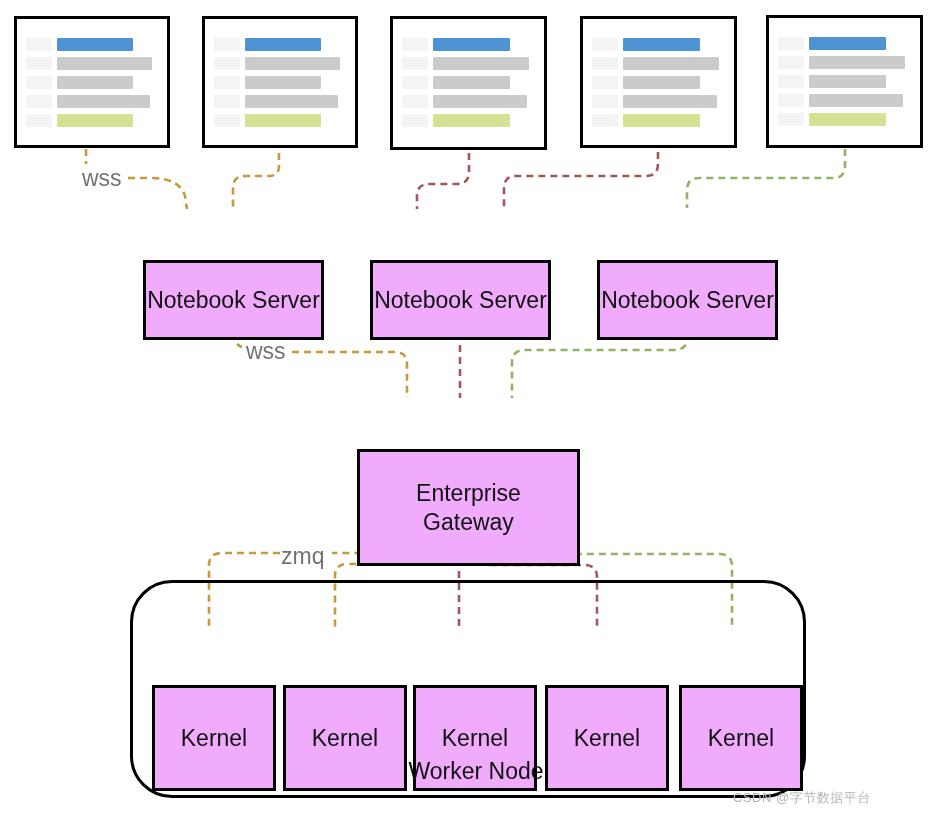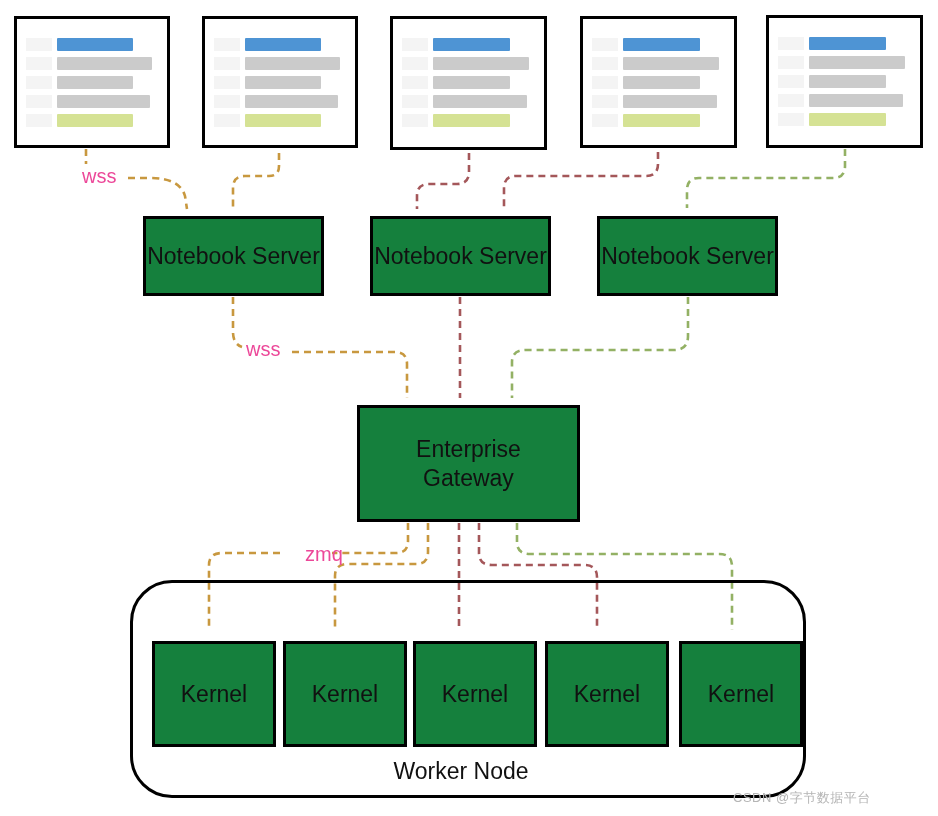--- a/index.html
+++ b/index.html
@@ -19,36 +19,36 @@
   .crow { display:flex; align-items:stretch; height:13px; }
   .gutter { width:26px; background:var(--c-bar_gutter); margin-right:5px; flex:none; }
   .bar { height:13px; border-radius:1px; }
   .bar.blue  { background:var(--c-bar_blue);  width:59%; }
   .bar.gray-l{ background:var(--c-bar_gray);  width:74%; }
   .bar.gray-s{ background:var(--c-bar_gray);  width:59%; }
   .bar.gray-m{ background:var(--c-bar_gray);  width:72%; }
   .bar.green { background:var(--c-bar_green); width:59%; }
 
   .node {
-    border:3px solid #000; background:#15803d;
+    border:3px solid #000; background:#f0abfc;
     display:flex; align-items:center; justify-content:center;
-    text-align:center; font-size:23px; line-height:1.22;
+    text-align:center; font-size:23px; line-height:1.22;margin-top:44px;
   }
   .server  { width:181px; height:80px; }
   .gateway { width:223px; height:117px; }
   .kernel  { width:124px; height:106px; font-size:23px; }
 
   .worker {
     border:3px solid #000; border-radius:42px; background:transparent;
   }
   .worker-label {
     width:676px; text-align:center; font-size:23px;
   }
 
-  .edge-label { font-size:20px; color:#ec4899; }
+  .edge-label { font-size:23px; color:#737373; }
   .watermark  { font-size:13px; color:var(--c-watermark); letter-spacing:0.5px; }
 
   svg.wires { position:absolute; left:0; top:0; width:938px; height:816px; pointer-events:none; }
   svg.wires path { fill:none; stroke-width:2.6; stroke-dasharray:7 5; }
   .e-o { stroke:var(--c-edge_orange); }
   .e-r { stroke:var(--c-edge_red); }
   .e-g { stroke:var(--c-edge_green); }
   .mk-o { fill:var(--c-edge_orange); }
   .mk-r { fill:var(--c-edge_red); }
   .mk-g { fill:var(--c-edge_green); }
@@ -195,21 +195,21 @@
       <span class="bar gray-m"></span>
     </div>
   <div class="crow">
       <span class="gutter"></span>
       <span class="bar green"></span>
     </div>
 </div>
 
 <div class="abs edge-label" style="left:82px;  top:165px;">wss</div>
 <div class="abs edge-label" style="left:246px; top:338px;">wss</div>
-<div class="abs edge-label" style="left:281px; top:543px;margin-left:24px;">zmq</div>
+<div class="abs edge-label" style="left:281px; top:543px;">zmq</div>
 
 <div class="abs node server" style="left:143px; top:216px;">
   <span>Notebook Server</span>
 </div>
 <div class="abs node server" style="left:370px; top:216px;">
   <span>Notebook Server</span>
 </div>
 <div class="abs node server" style="left:597px; top:216px;">
   <span>Notebook Server</span>
 </div>
@@ -229,15 +229,15 @@
 <div class="abs node kernel" style="left:413px; top:641px;">
   <span>Kernel</span>
 </div>
 <div class="abs node kernel" style="left:545px; top:641px;">
   <span>Kernel</span>
 </div>
 <div class="abs node kernel" style="left:679px; top:641px;">
   <span>Kernel</span>
 </div>
 
-<div class="abs worker-label" style="left:123px; top:758px;">Worker Node</div>
+<div class="abs worker-label" style="left:138px; top:758px;">Worker Node</div>
 
 <div class="abs watermark" style="left:733px; top:789px;">CSDN @字节数据平台</div>
 
 </body></html>

